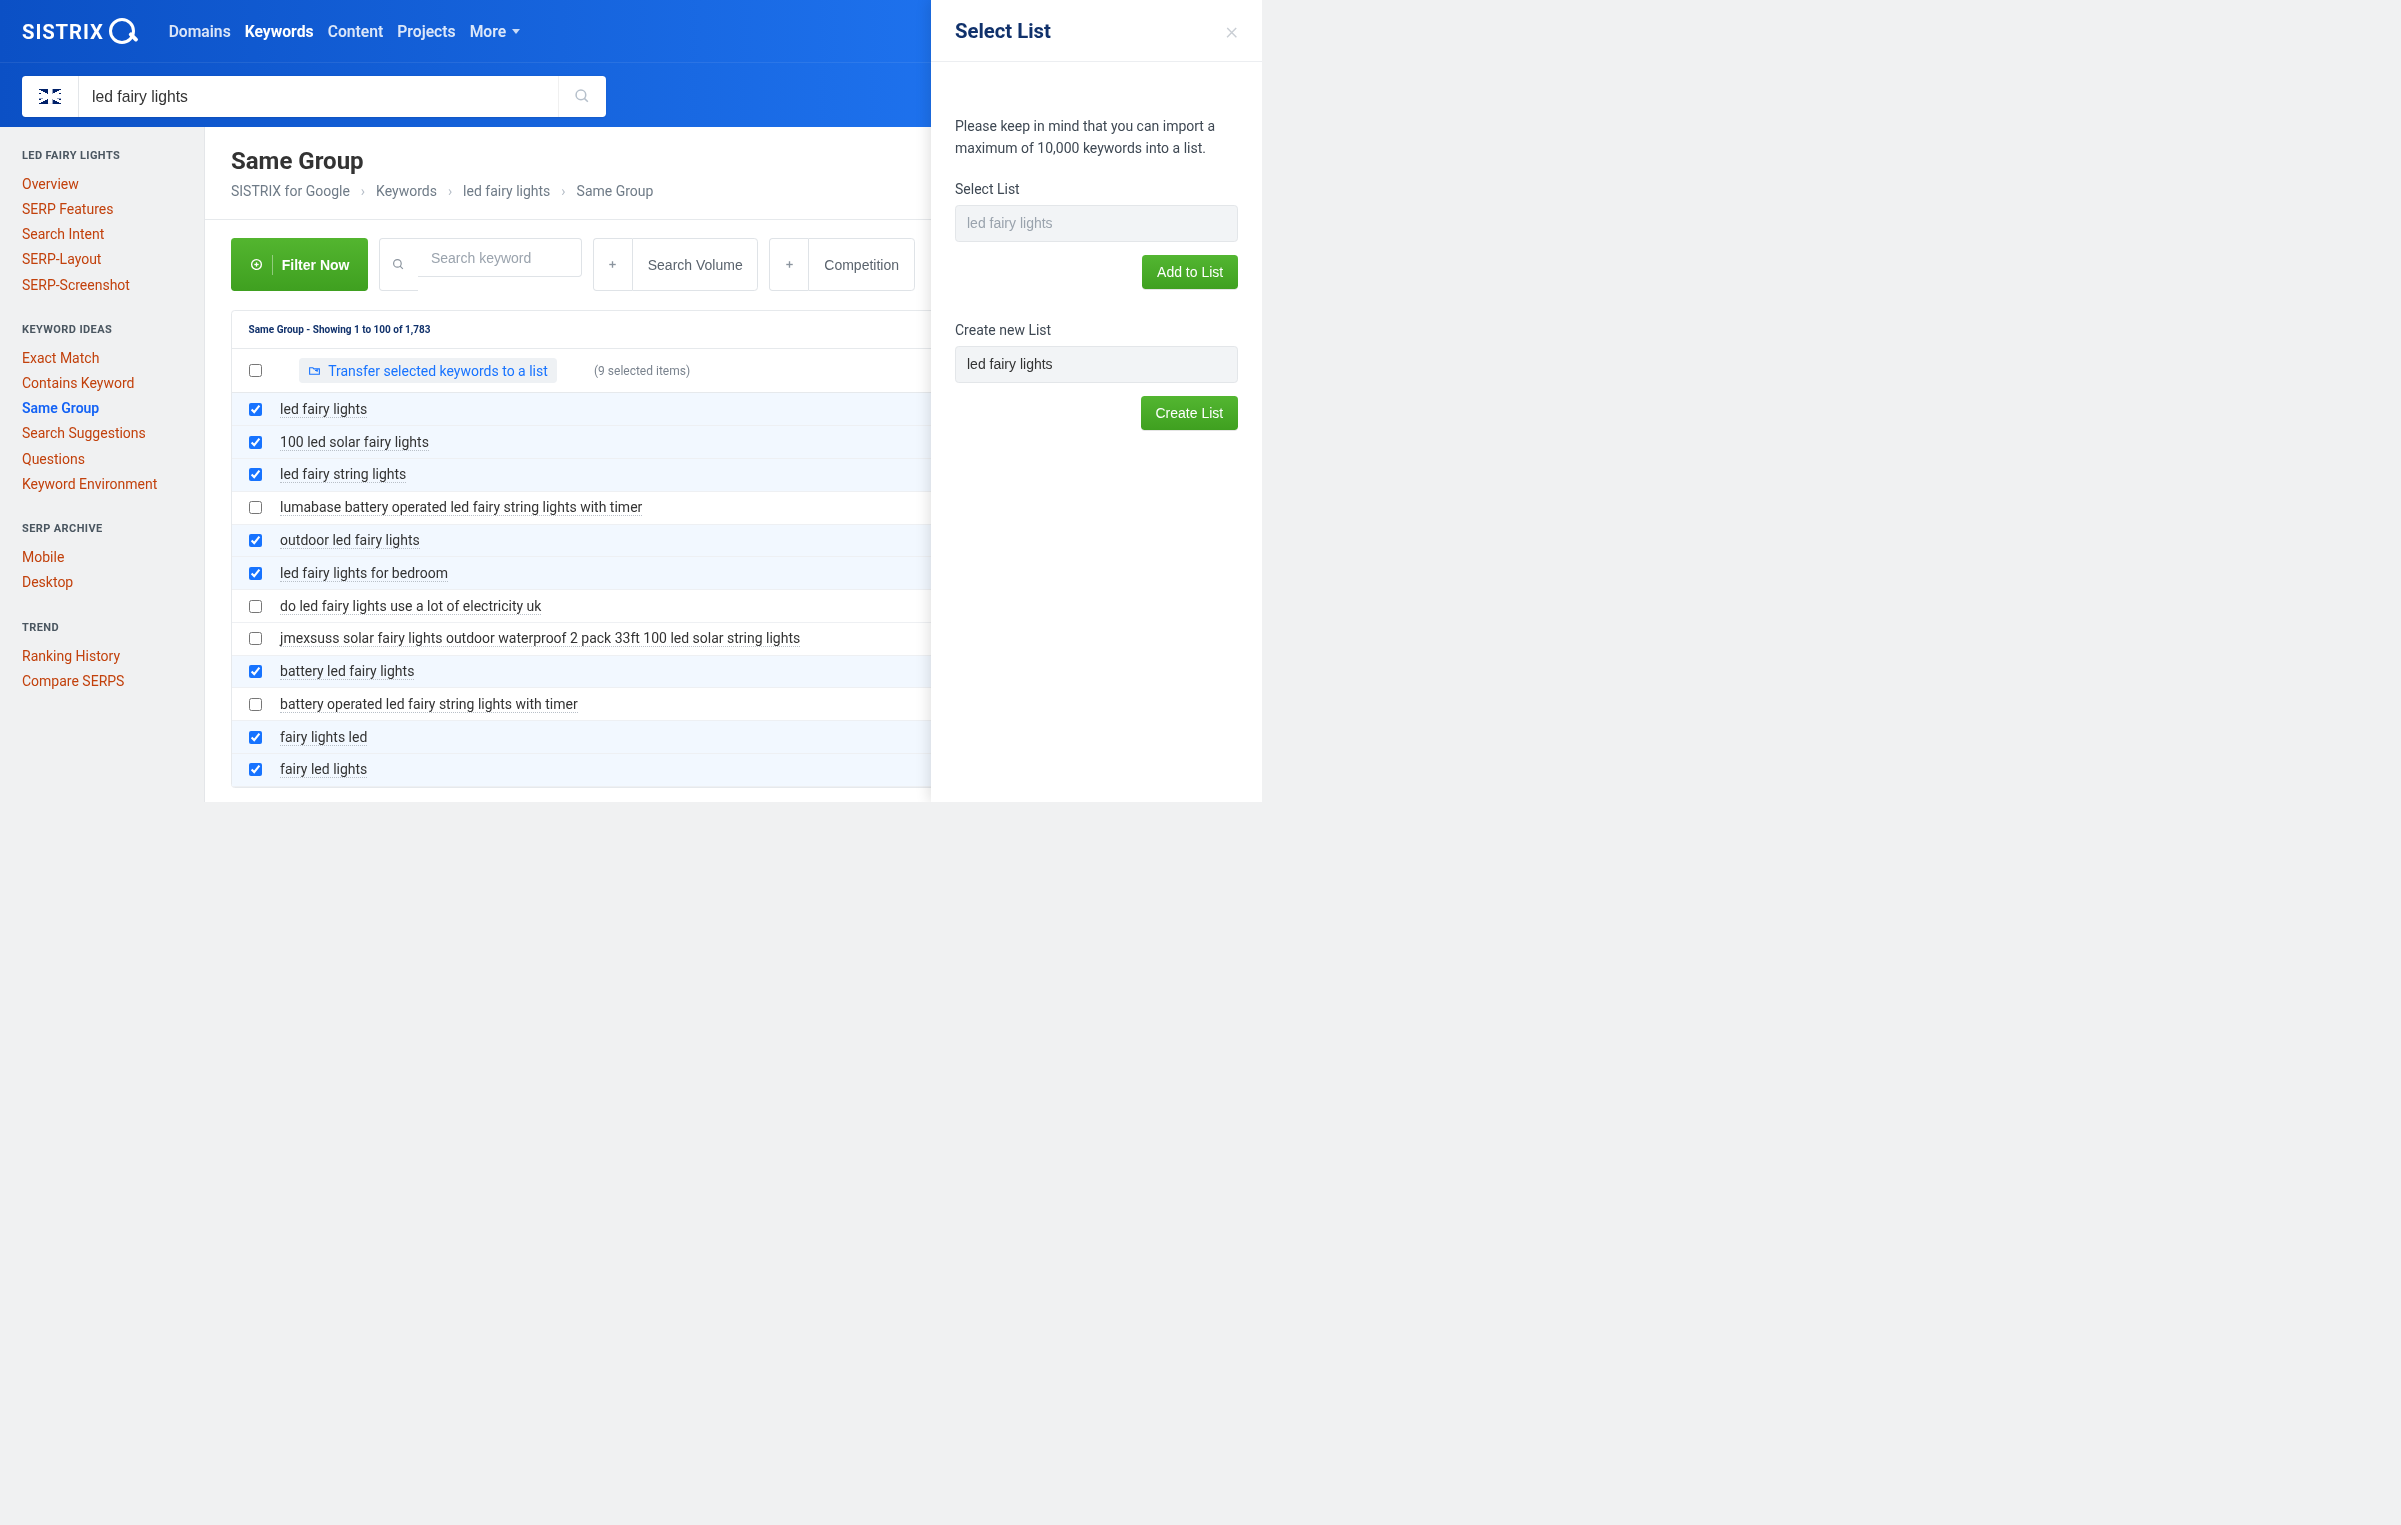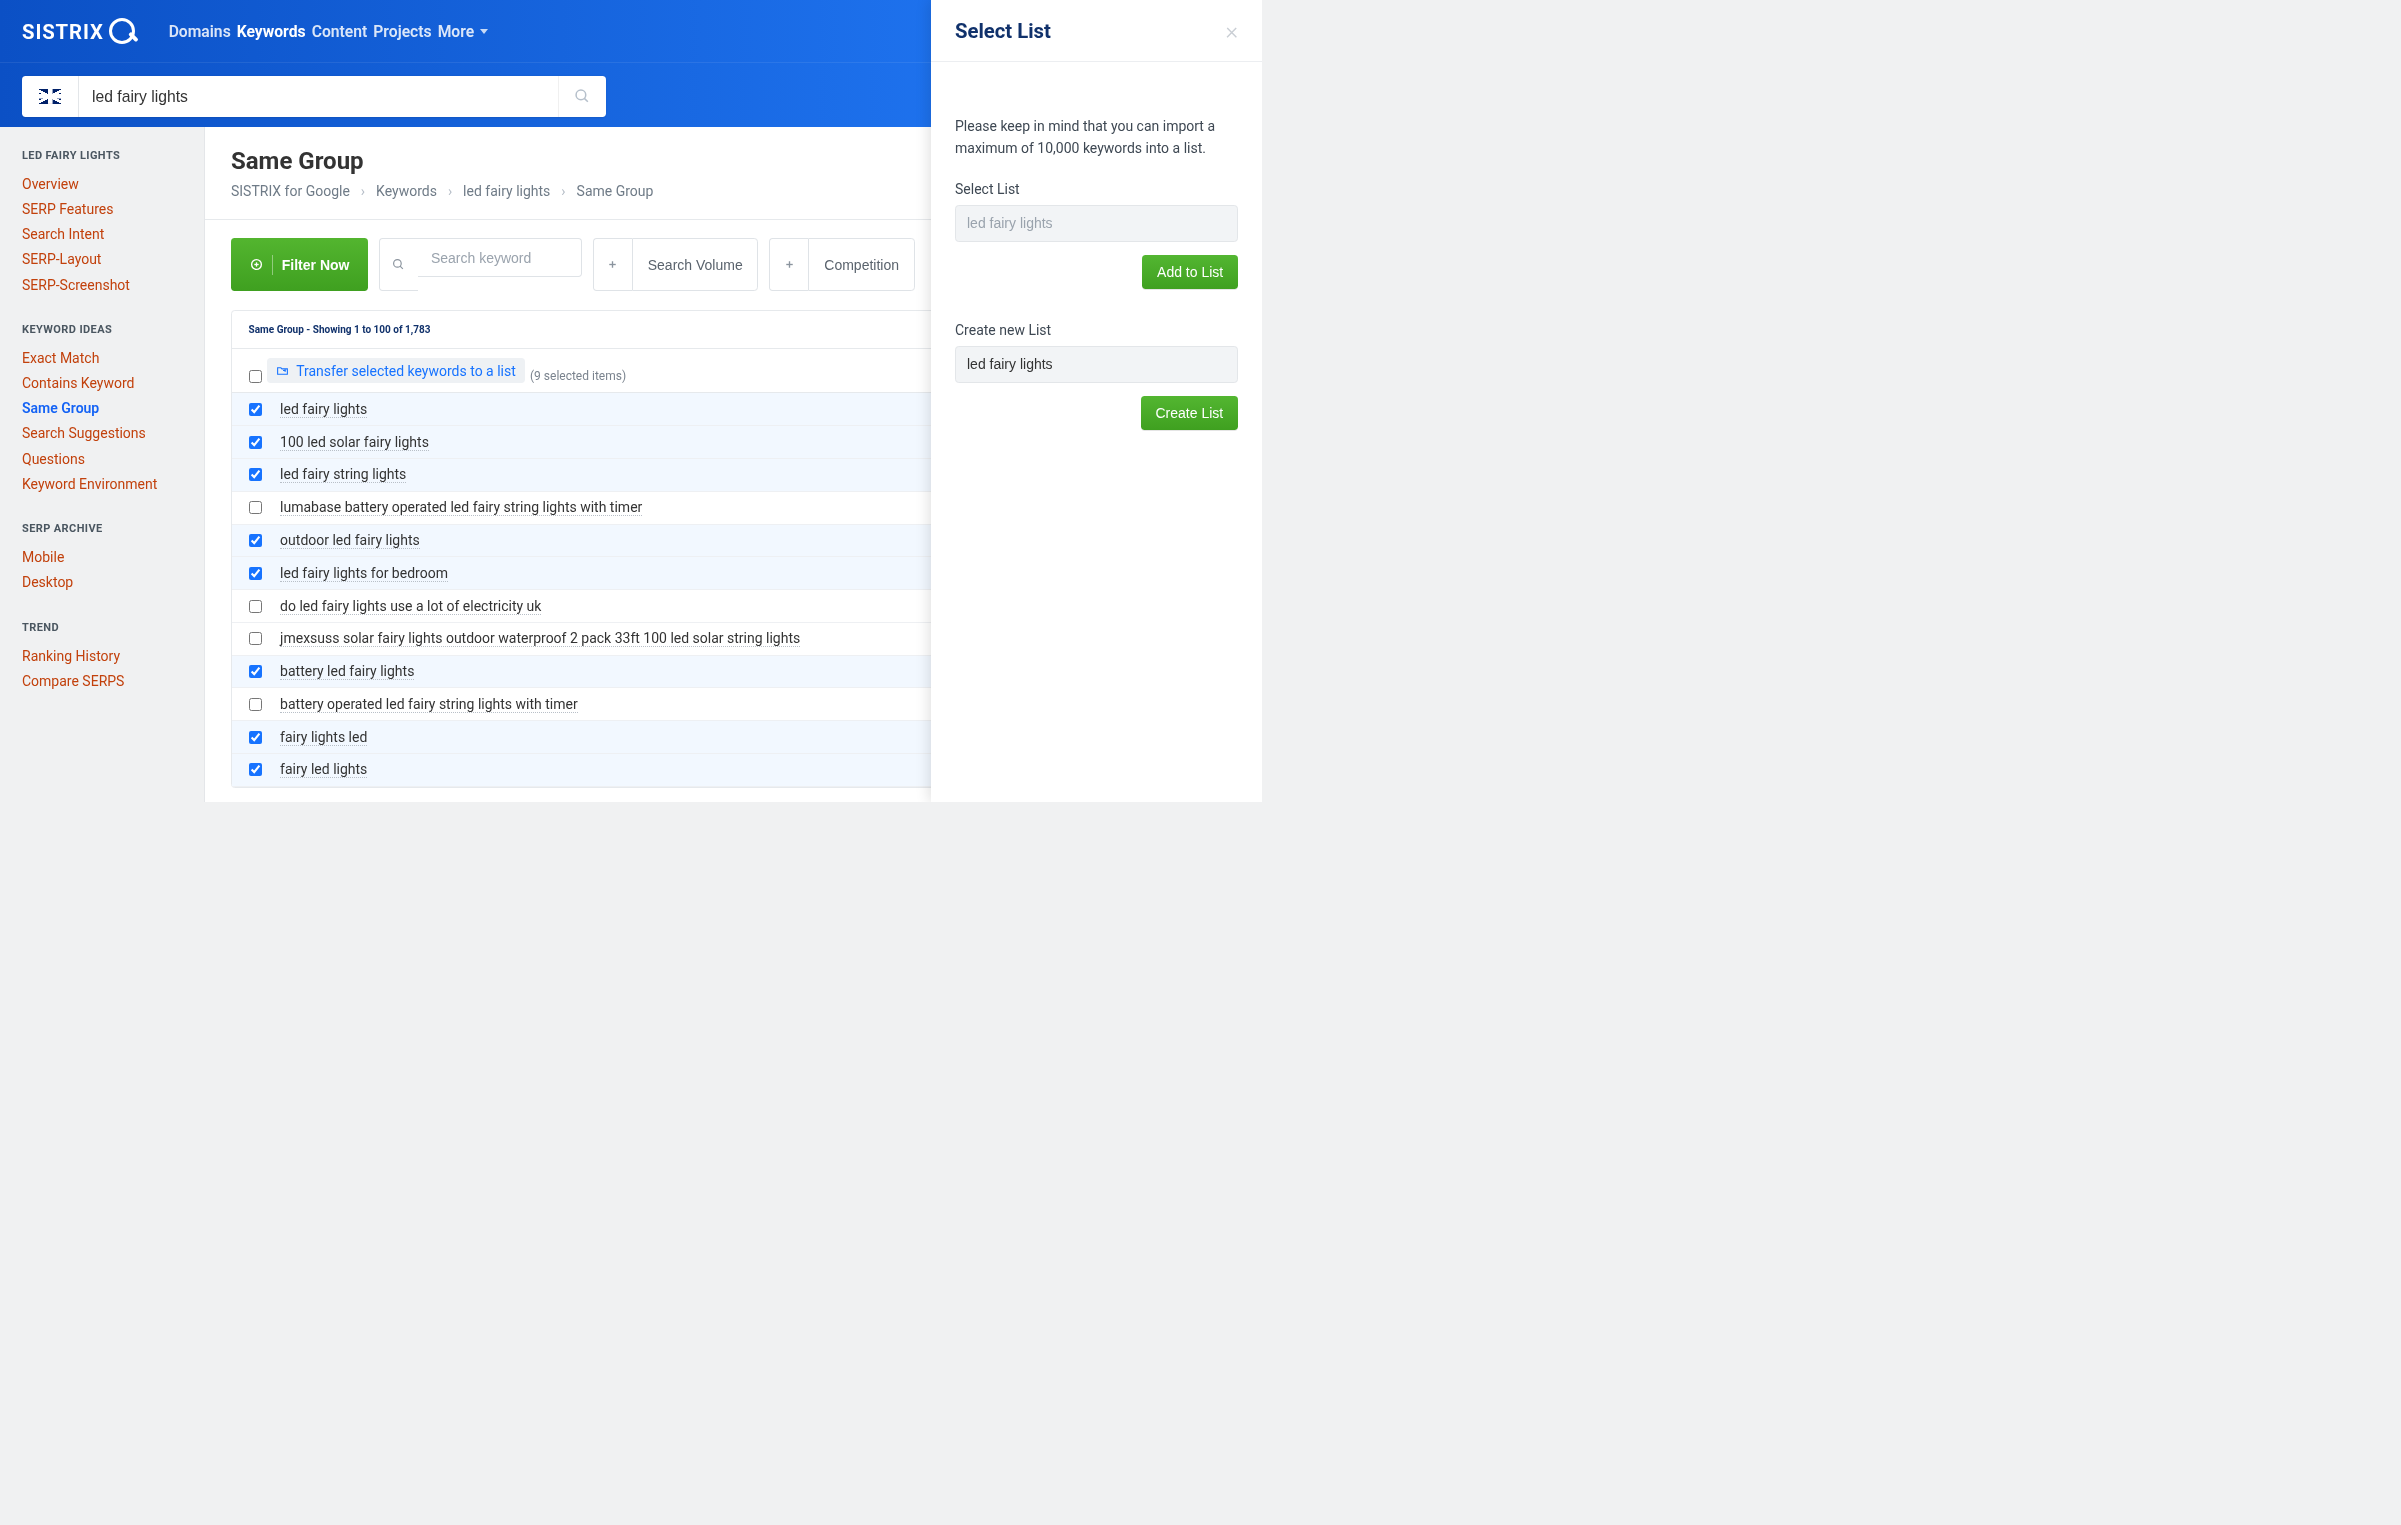--- a/index.html
+++ b/index.html
@@ -4,21 +4,21 @@
 <style>
   * { box-sizing: border-box; margin: 0; padding: 0; }
   body { font-family: -apple-system, BlinkMacSystemFont, "Segoe UI", Roboto, Helvetica, Arial, sans-serif; font-size: 14.8px; color: #333; background: #f0f1f2; width: 1262px; height: 802px; overflow: hidden; position: relative; }
 
   
   .topbar { height: 62px; background: linear-gradient(90deg, #0b50c5, #247dfb); display: flex; align-items: center; padding: 0 22px; gap: 26px; position: relative; }
   .logo { display: flex; align-items: flex-end; gap: 5.5px; }
   .logo-text { color: #fff; font-weight: 700; font-size: 20.3px; letter-spacing: 0.9px; }
   .logo-icon-circ { width: 26px; height: 26px; border: 3.2px solid #fff; border-radius: 50%; position: relative; }
   .logo-icon-circ::after { content: ""; position: absolute; right: -6.5px; top: 14px; width: 11px; height: 3.7px; background: #fff; transform: rotate(45deg); border-radius: 1.8px; }
-  .nav { display: flex; gap: 6px; margin-left: 7.4px; }
+  .nav { display: flex; gap: 14px; margin-left: 7.4px; }
   .nav a { color: #fff; text-decoration: none; font-size: 15.7px; font-weight: 600; opacity: .85; }
   .nav a.active { opacity: 1; font-weight: 700; }
   .nav-more { display: flex; align-items: center; gap: 5.5px; }
   .caret-down { width: 0; height: 0; border-left: 4.6px solid transparent; border-right: 4.6px solid transparent; border-top: 5.5px solid #fff; opacity: .9; }
 
   
   .searchbar { height: 65px; background: linear-gradient(90deg, #0b50c5, #247dfb); padding: 0 22px; display: flex; align-items: flex-start; padding-top: 13px; border-top: 0.9px solid rgba(255,255,255,.08); }
   .searchbox { display: flex; height: 41px; width: 584px; border-radius: 3.7px; overflow: hidden; box-shadow: 0 0.9px 1.8px rgba(0,0,0,.1); }
   .flagbox { width: 57px; background: #fff; display: flex; align-items: center; justify-content: center; border-right: 0.9px solid #e3e6e9; }
   .flag { width: 22px; height: 14.8px; background: linear-gradient(#012169,#012169); position: relative; }
@@ -57,21 +57,21 @@
   .btn-green { background: linear-gradient(#53b52f,#3fa020); border: none; color: #fff; font-weight: 600; padding: 0 18.5px; }
   .btn-green .divider { width:0.9px; height:20.3px; background: rgba(255,255,255,.4); }
   .btn-icon-only { width: 39px; padding:0; justify-content:center; border-right:none; border-radius:3.7px 0 0 3.7px; }
   .input-attached { height:39px; border:0.9px solid #dfe3e7; border-left:none; border-radius:0 3.7px 3.7px 0; padding:0 13px; font-size:14px; outline:none; width: 164px; color:#333; }
   .input-attached::placeholder { color:#9aa3ad; }
   .btn-attached { border-radius:0 3.7px 3.7px 0; }
   .attached-icon { border-radius:3.7px 0 0 3.7px; border-right:none; }
 
   .tablecard { border: 0.9px solid #e6e9ec; border-radius: 3.7px; margin-top: 5.5px; }
   .tablehead { padding: 13px 16.6px; font-size: 10px; font-weight: 700; color: #10316b; border-bottom:0.9px solid #e6e9ec; }
-  .transferrow { padding: 9.2px 16.6px; display: flex; align-items: flex-end; gap: 5px; border-bottom:0.9px solid #e6e9ec; }
+  .transferrow { padding: 9.2px 16.6px; display: flex; align-items: center; gap: 37px; border-bottom:0.9px solid #e6e9ec; }
   .chk { width: 13px; height: 13px; accent-color: #1773ff; }
   .chip { background: #eef1f4; padding: 4.6px 9.2px; border-radius: 3.7px; display:inline-flex; align-items:center; gap:7.4px; color:#1773ff; font-size:14px; cursor:pointer; }
   .chip svg { width:13px; height:13px; }
   .selcount { color: #7a838e; font-size: 12px; }
 
   .trow { display:flex; align-items:center; padding: 7.4px 16.6px; border-bottom:0.9px solid #eef0f3; font-size:14px; }
   .trow.sel { background: #f2f8ff; }
   .trow input.chk { margin-right: 18.5px; }
   .kw { color:#333; border-bottom:0.9px dotted #b9c0c8; }
   .pct { margin-left:auto; color:#333; font-size:14px; }

